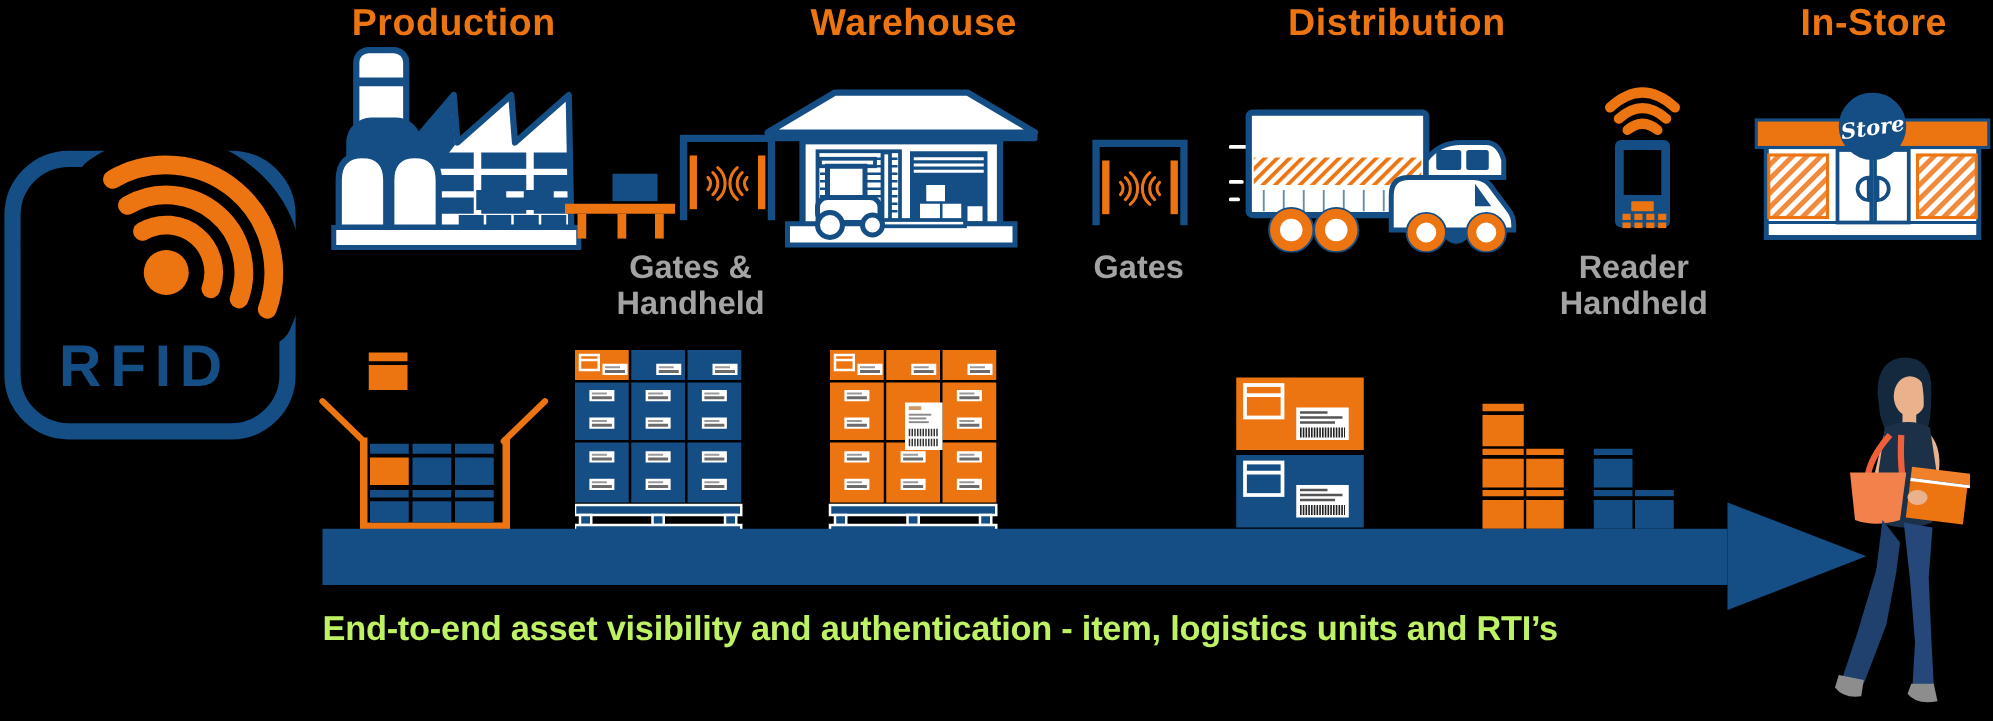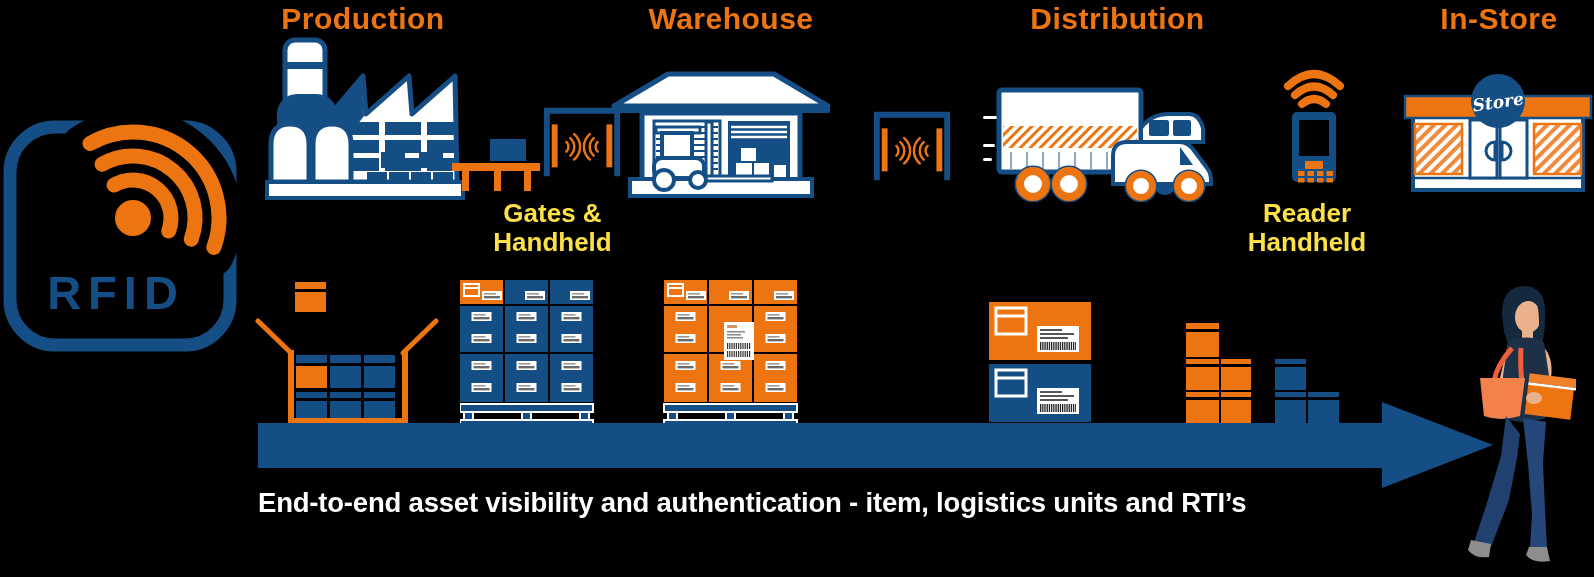--- a/index.html
+++ b/index.html
@@ -1,21 +1,21 @@
 <!DOCTYPE html>
 <html><head>
 <meta charset="utf-8">
 <style>
   html,body{margin:0;padding:0;background:#000;}
   .canvas{position:relative;width:1594px;height:577px;background:#000;overflow:hidden;
           font-family:"Liberation Sans",sans-serif;}
   .abs{position:absolute;}
   .title{color:#EC7511;font-weight:bold;font-size:30px;text-align:center;letter-spacing:.5px;}
-  .lbl{color:#fde047;font-weight:bold;font-size:26px;text-align:center;line-height:29px;}
-  .caption{color:#ffffff;font-weight:bold;font-size:27.5px;white-space:nowrap;letter-spacing:-.2px;}
+  .lbl{color:#a3a3a3;font-weight:bold;font-size:26px;text-align:center;line-height:29px;}
+  .caption{color:#bef264;font-weight:bold;font-size:27.5px;white-space:nowrap;letter-spacing:-.2px;}
   svg{display:block;}
 </style>
 </head>
 <body>
 
 <div class="canvas">
 
   <svg class="abs" style="left:2px;top:103px" width="240" height="250" viewBox="0 0 240 250">
     <rect x="8" y="24" width="220" height="218" rx="45" fill="none" stroke="#154E85" stroke-width="13"></rect>
 
@@ -135,20 +135,21 @@
     <rect x="68" y="24" width="6" height="44" fill="#EC7511"></rect>
     <g fill="none" stroke="#EC7511" stroke-width="2.5" stroke-linecap="round">
       <path d="M27 42 a7 7 0 0 1 0 10"></path>
         <path d="M31 38 a12 12 0 0 1 0 18"></path>
         <path d="M35 34 a17 17 0 0 1 0 26"></path>
       <path d="M59 42 a7 7 0 0 0 0 10"></path>
         <path d="M55 38 a12 12 0 0 0 0 18"></path>
         <path d="M51 34 a17 17 0 0 0 0 26"></path>
     </g>
   </svg>
+  <div class="abs lbl" style="left:830px;top:199px;width:162px">Gates</div>
 
   <svg class="abs" style="left:983px;top:84px" width="268" height="118" viewBox="0 0 268 118">
     <defs>
       <pattern id="hatchTruck" width="7" height="7" patternTransform="rotate(45)" patternUnits="userSpaceOnUse">
         <rect width="7" height="7" fill="#fff"></rect>
           <rect width="3" height="7" fill="#EC7511"></rect>
       </pattern>
     </defs>
     <g fill="#fff">
       <rect x="0" y="32" width="16" height="3" rx="1.5"></rect>

